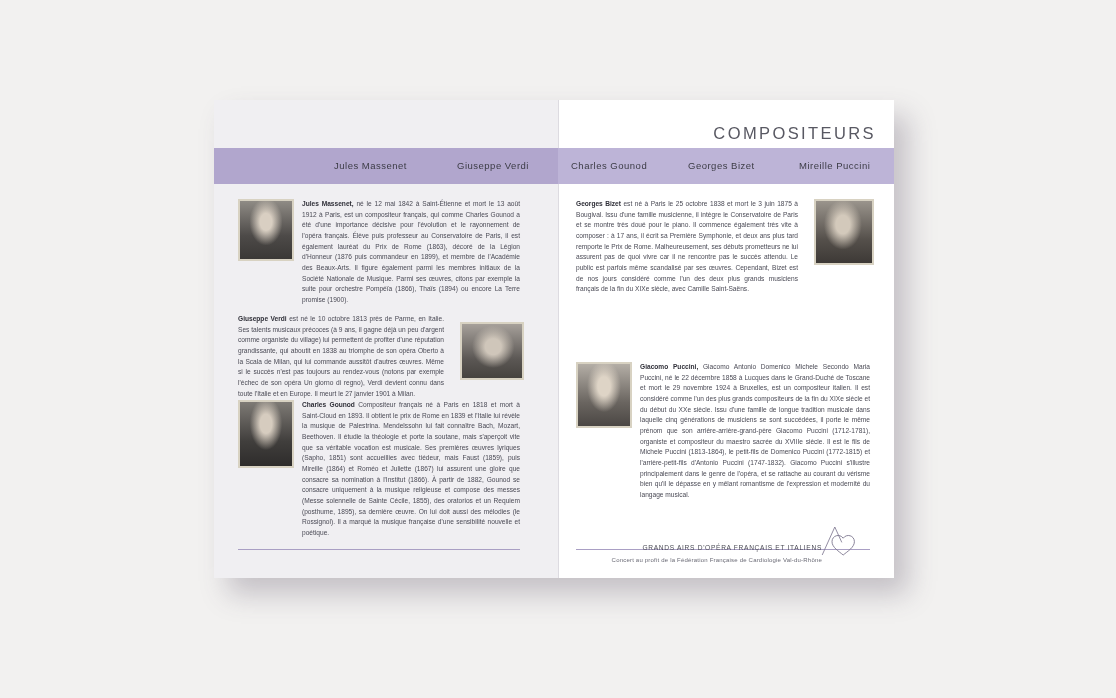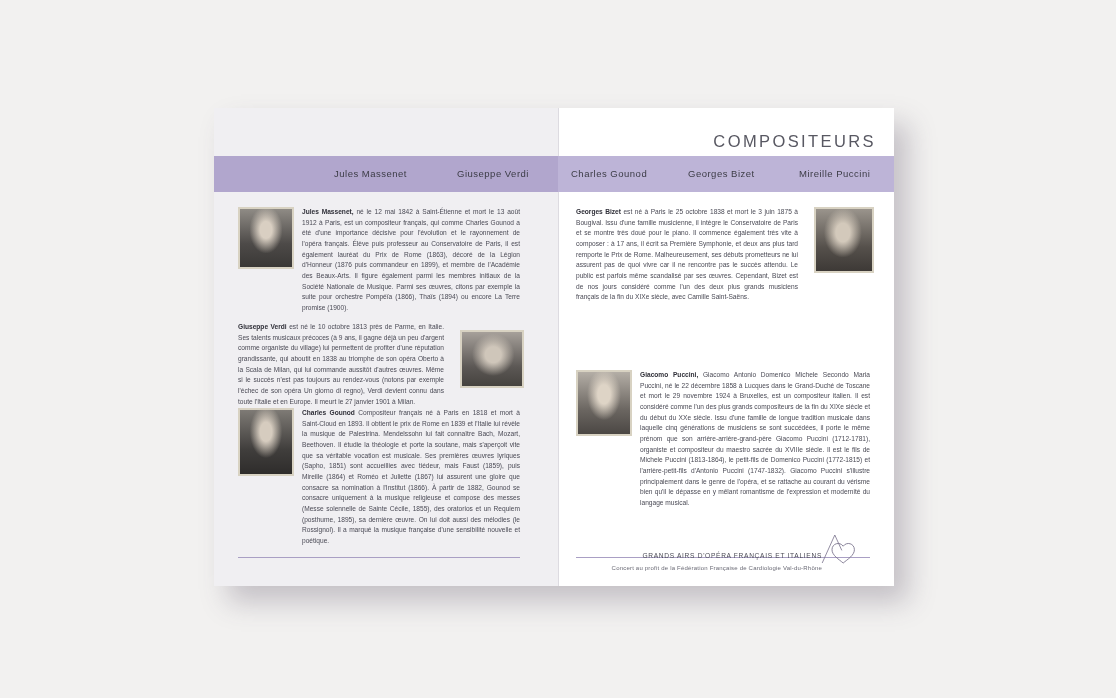--- a/index.html
+++ b/index.html
@@ -16,21 +16,21 @@
     position: relative;
     width: 1116px;
     height: 698px;
     background: #f2f1f0;
   }
 
   
   .spread {
     position: absolute;
     left: 214px;
-    top: 108px;
+    top: 100px;
     width: 680px;
     height: 478px;
     background: #bef264;
     box-shadow: 14px 16px 26px rgba(80, 70, 90, 0.28);
   }
 
   .page-left {
     position: absolute;
     left: 0;
     top: 0;

